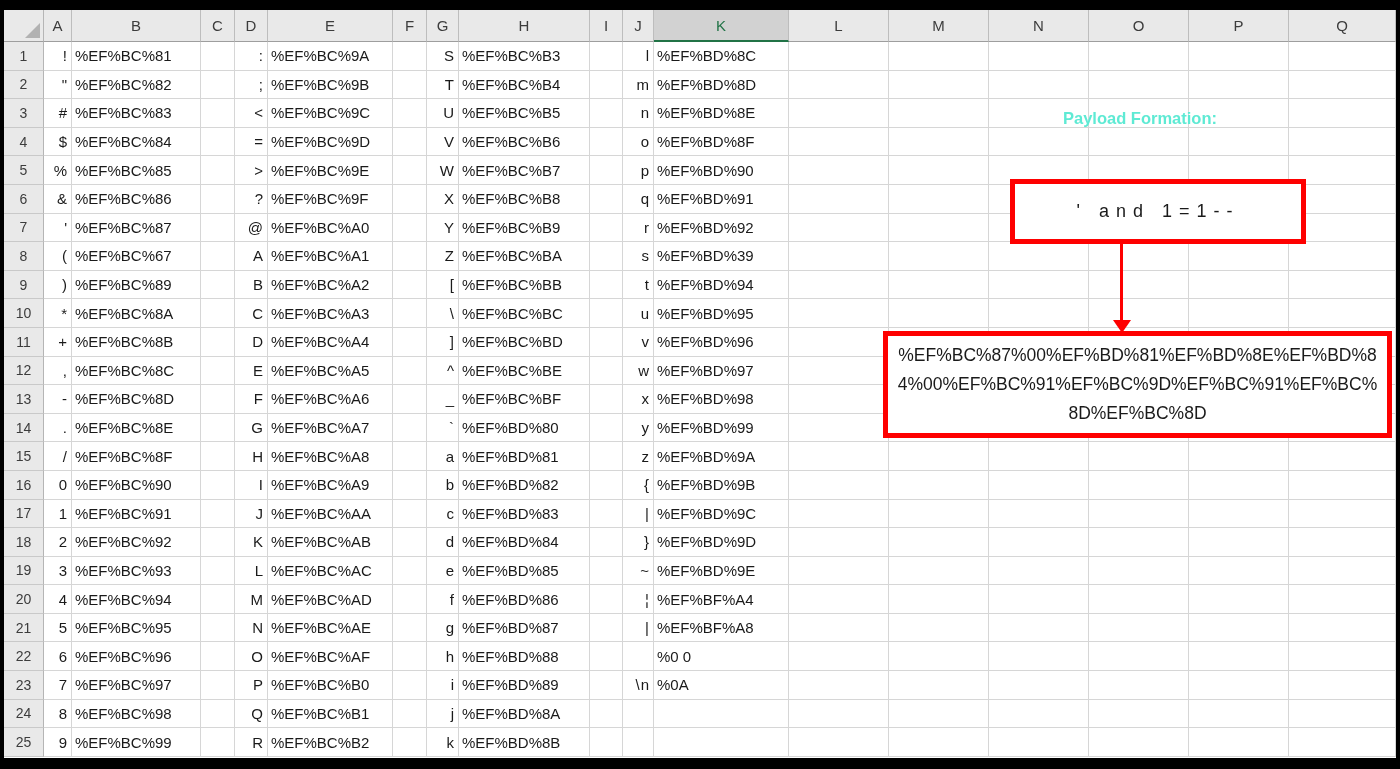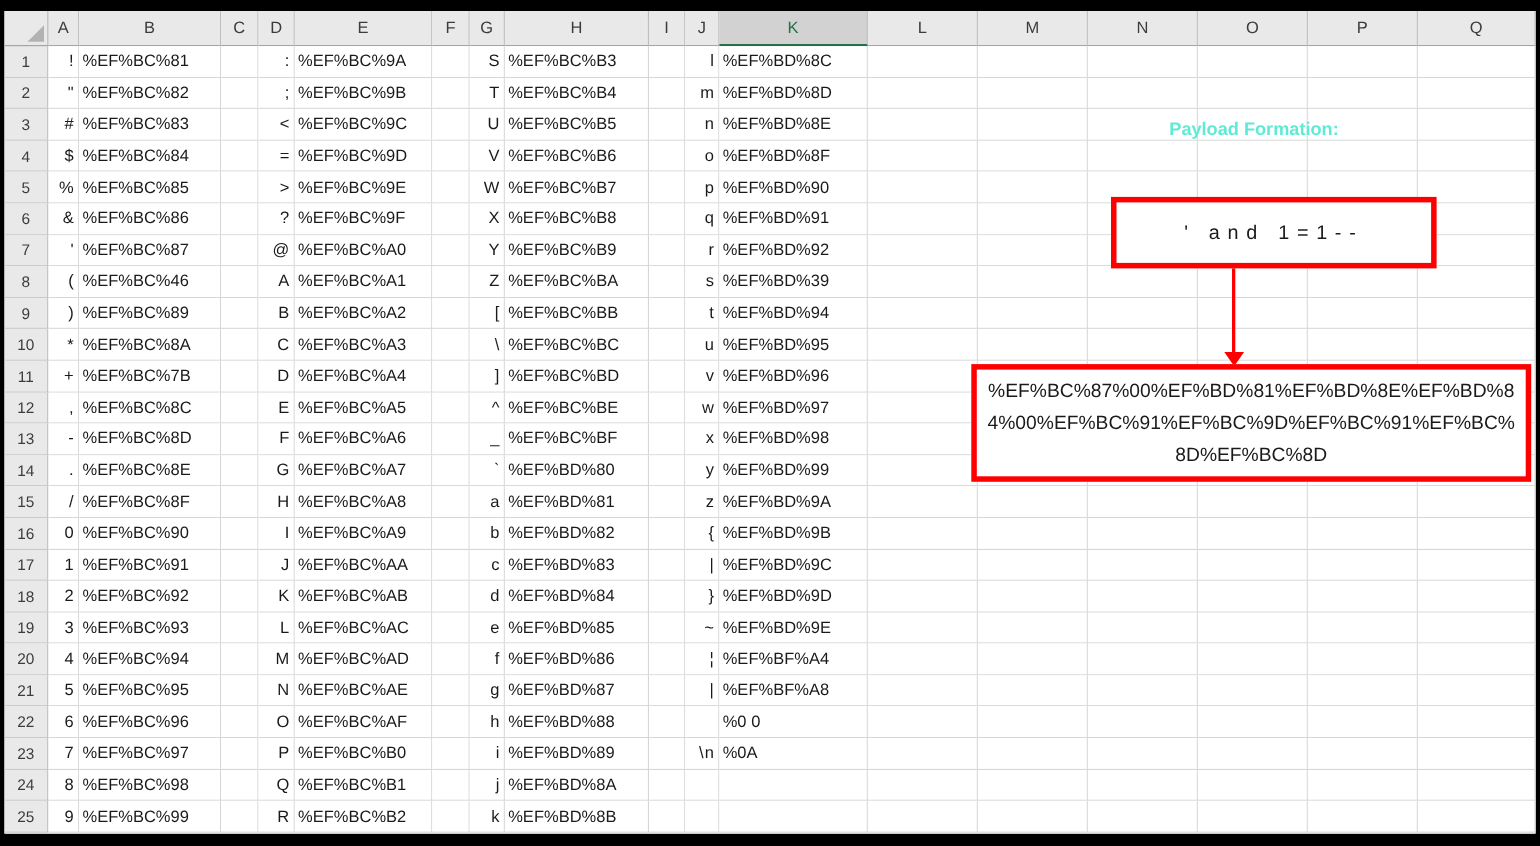--- a/index.html
+++ b/index.html
@@ -246,21 +246,21 @@
           <div class="cell w-L"></div>
           <div class="cell w-M"></div>
           <div class="cell w-N"></div>
           <div class="cell w-O"></div>
           <div class="cell w-P"></div>
           <div class="cell w-Q"></div>
         </div>
         <div class="g-row">
           <div class="row-hdr">8</div>
           <div class="cell w-A char">(</div>
-          <div class="cell w-B code">%EF%BC%46</div>
+          <div class="cell w-B code">%EF%BC%67</div>
           <div class="cell w-C"></div>
           <div class="cell w-D char">A</div>
           <div class="cell w-E code">%EF%BC%A1</div>
           <div class="cell w-F"></div>
           <div class="cell w-G char">Z</div>
           <div class="cell w-H code">%EF%BC%BA</div>
           <div class="cell w-I"></div>
           <div class="cell w-J char">s</div>
           <div class="cell w-K code">%EF%BD%39</div>
           <div class="cell w-L"></div>
@@ -306,21 +306,21 @@
           <div class="cell w-L"></div>
           <div class="cell w-M"></div>
           <div class="cell w-N"></div>
           <div class="cell w-O"></div>
           <div class="cell w-P"></div>
           <div class="cell w-Q"></div>
         </div>
         <div class="g-row">
           <div class="row-hdr">11</div>
           <div class="cell w-A char">+</div>
-          <div class="cell w-B code">%EF%BC%7B</div>
+          <div class="cell w-B code">%EF%BC%8B</div>
           <div class="cell w-C"></div>
           <div class="cell w-D char">D</div>
           <div class="cell w-E code">%EF%BC%A4</div>
           <div class="cell w-F"></div>
           <div class="cell w-G char">]</div>
           <div class="cell w-H code">%EF%BC%BD</div>
           <div class="cell w-I"></div>
           <div class="cell w-J char">v</div>
           <div class="cell w-K code">%EF%BD%96</div>
           <div class="cell w-L"></div>

